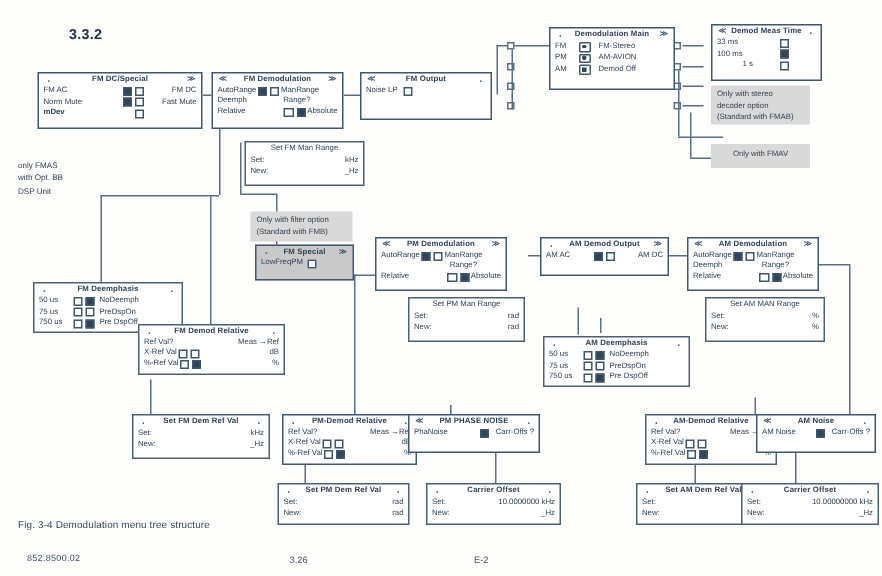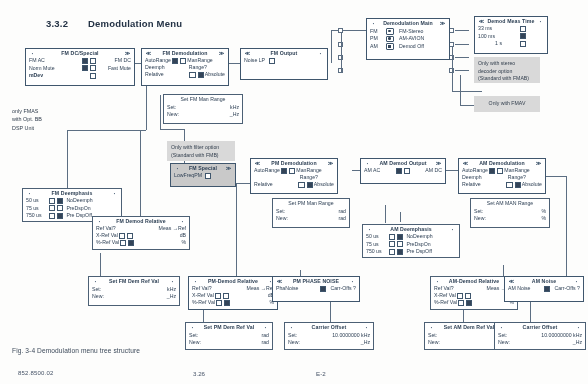--- a/index.html
+++ b/index.html
@@ -69,21 +69,20 @@
   .ln.h{height:1px;}
   .ln.v{width:1px;}
   .stub{position:absolute;width:5px;height:5px;border:1px solid #5a6e85;background:#fff;box-sizing:border-box;}
 </style>
 </head>
 <body>
 
 <div id="page">
 
   <div class="sect-num">3.3.2</div>
-  <div class="sect-title">Demodulation Menu</div>
 
   <div class="ln h" style="left:135px;top:63px;width:10px;"></div>
   <div class="ln h" style="left:229px;top:63px;width:12px;"></div>
   <div class="ln h" style="left:331px;top:30px;width:36px;"></div>
   <div class="ln v" style="left:331px;top:30px;height:33px;"></div>
   <div class="ln v" style="left:160px;top:95px;height:34px;"></div>
   <div class="ln h" style="left:160px;top:129px;width:24px;"></div>
   <div class="ln v" style="left:184px;top:129px;height:40px;"></div>
   <div class="ln v" style="left:146px;top:72px;height:58px;"></div>
   <div class="ln h" style="left:67px;top:130px;width:79px;"></div>

